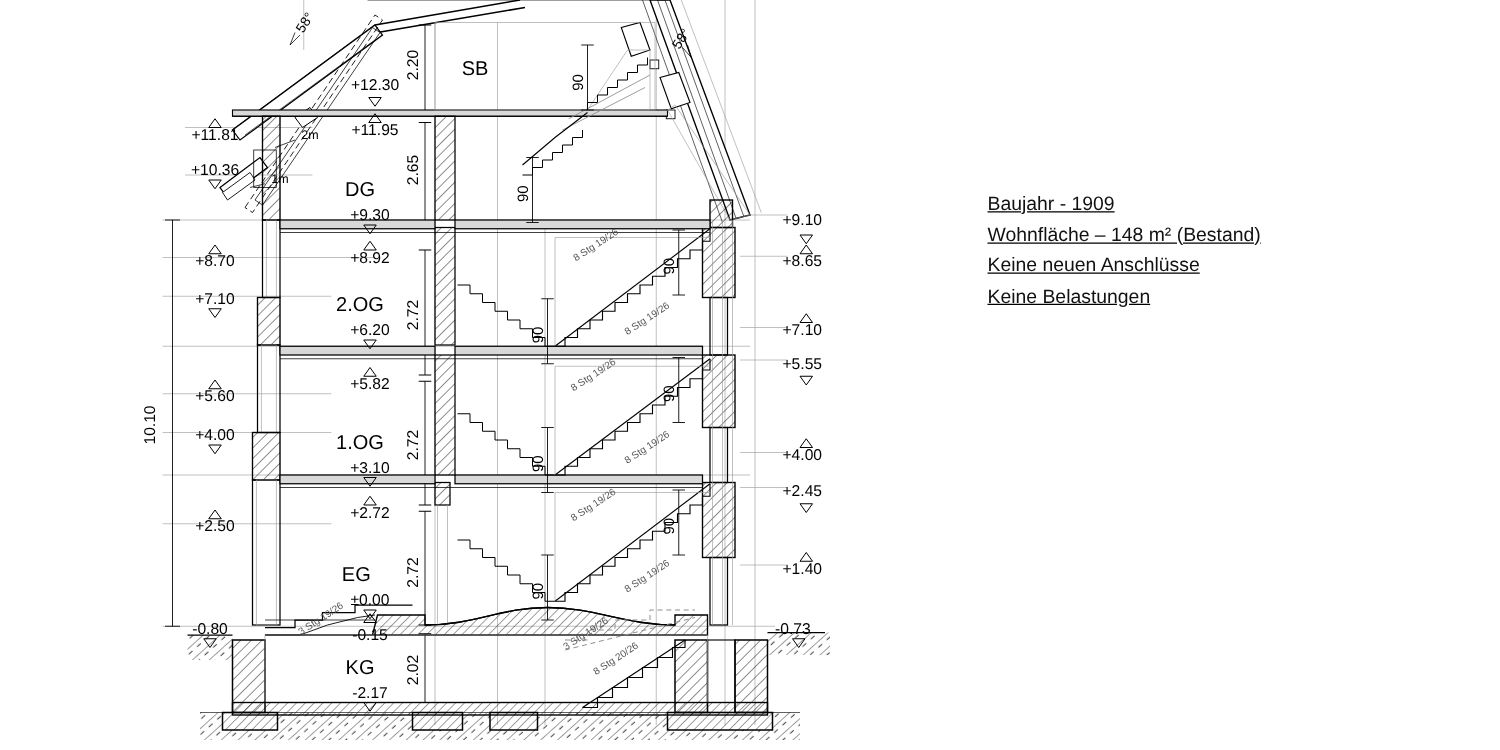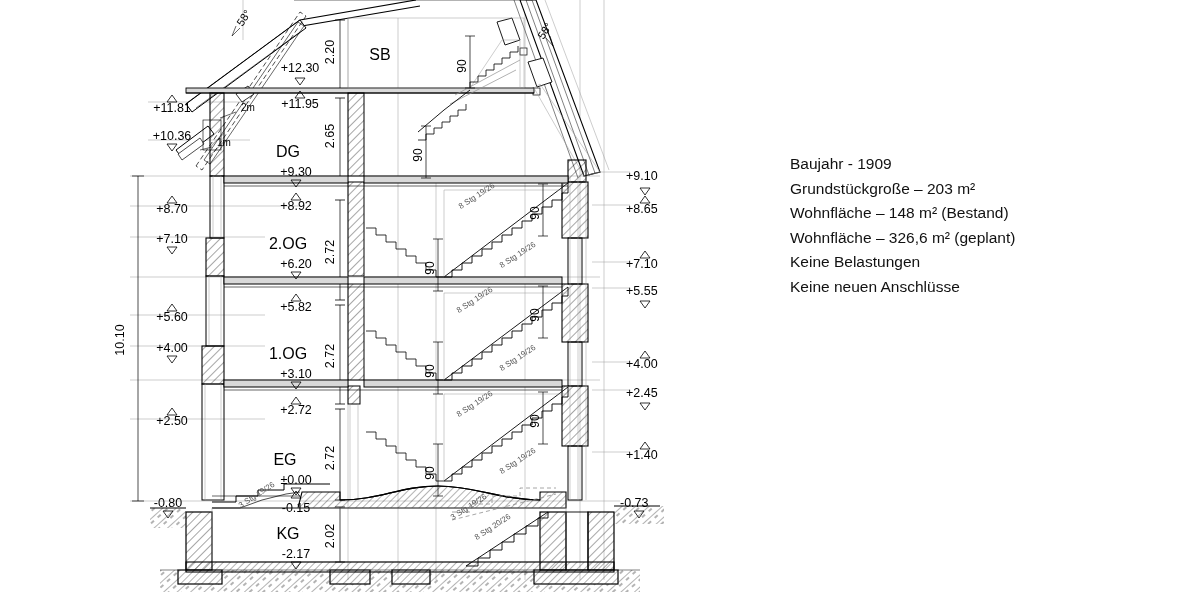--- a/index.html
+++ b/index.html
@@ -1,20 +1,20 @@
 <!DOCTYPE html>
 <html><head>
 <meta charset="utf-8">
 <style>
   html,body{margin:0;padding:0;background:#ffffff;}
   body{width:1200px;height:600px;overflow:hidden;
        font-family:"Liberation Sans",sans-serif;color:#000;}
   #stage{position:relative;width:1200px;height:600px;background:#fff;}
   #drawing{position:absolute;left:0;top:0;width:720px;height:600px;}
-  #notes{position:absolute;left:790px;top:152px;width:380px;}
+  #notes{position:absolute;left:790px;top:152px;width:380px;text-decoration:underline;}
   #notes .nl{font-size:15.5px;line-height:24.6px;color:#111;white-space:nowrap;}
   svg{display:block;}
   .lbl{font-family:"Liberation Sans",sans-serif;}
 </style>
 </head>
 <body>
 
 <div id="stage">
 
   <div id="drawing">
@@ -459,20 +459,18 @@
           <line x1="553" y1="46" x2="550" y2="36"></line>
           <line x1="236" y1="112" x2="220" y2="118"></line>
           <line x1="212" y1="147" x2="200" y2="150"></line>
         </g>
       </g>
     </svg>
   </div>
 
   <div id="notes">
     <div class="nl">Baujahr - 1909</div>
-    <div class="nl">Grundstückgroße – 203 m²</div>
     <div class="nl">Wohnfläche – 148 m² (Bestand)</div>
-    <div class="nl">Wohnfläche – 326,6 m² (geplant)</div>
+    <div class="nl">Keine neuen Anschlüsse</div>
     <div class="nl">Keine Belastungen</div>
-    <div class="nl">Keine neuen Anschlüsse</div>
   </div>
 
 </div>
 
 </body></html>

